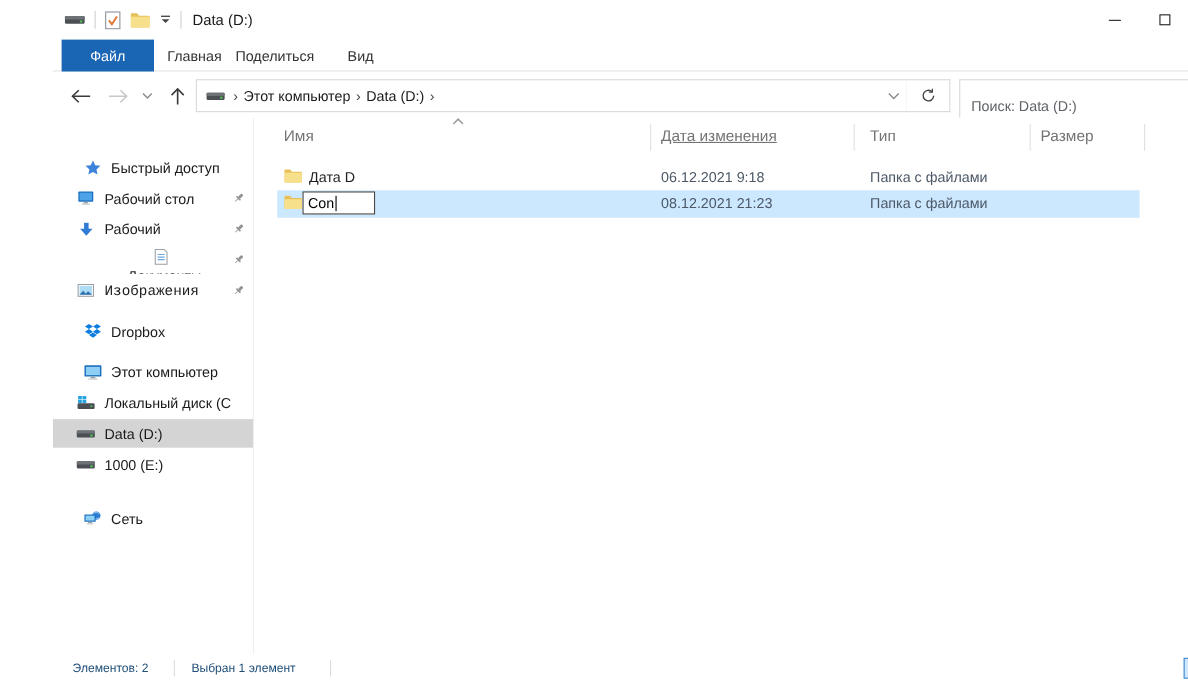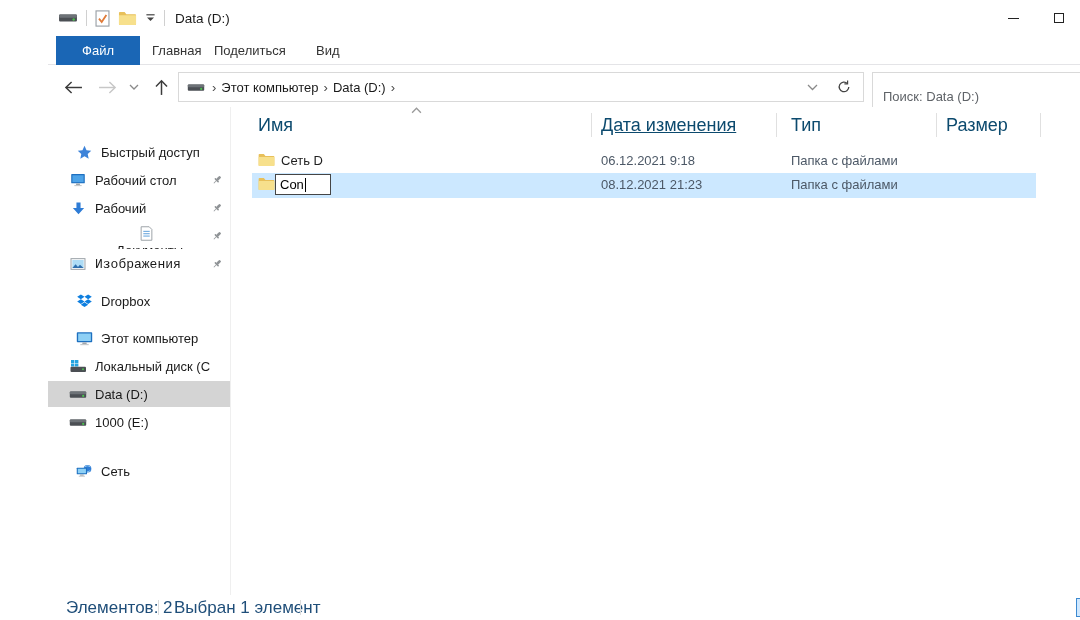--- a/index.html
+++ b/index.html
@@ -42,38 +42,38 @@
   .bodyarea { position:absolute; top:107px; left:0; width:100%; height:488px; background:#fff; }
   .sidebar { position:absolute; left:0; top:0; width:183px; height:100%; border-right:1px solid #efefef; overflow:hidden; }
   .si { position:absolute; left:0; width:183px; height:26px; display:flex; align-items:center; white-space:nowrap; overflow:hidden; font-size:13px; color:#1a1a1a; }
   .si .ic { width:20px; display:flex; justify-content:center; align-items:center; margin-right:7px; flex:0 0 20px; }
   .l1 { padding-left:26px; }
   .l2 { padding-left:20px; }
   .si .pin { position:absolute; right:8px; top:7px; }
   .si-selected { background:#d4d4d4; }
 
   .main { position:absolute; left:183px; top:0; right:0; bottom:0; }
-  .colhead { position:absolute; top:8px; font-size:18px; color:#0c4a6e; white-space:nowrap; }
+  .colhead { position:absolute; top:8px; font-size:14px; color:#737373; white-space:nowrap; }
   .colsep { position:absolute; top:6px; width:1px; height:24px; background:#e0e0e0; }
   .sortchev { position:absolute; top:0px; left:180px; }
 
   .frow { position:absolute; left:0; width:830px; height:24px; }
   .frow .fname { position:absolute; left:50px; top:4px; color:#1f1f1f; white-space:nowrap; }
   .frow .ficon { position:absolute; left:27px; top:4px; }
   .frow .fdate { position:absolute; left:370px; top:4px; color:#4c5866; white-space:nowrap; }
   .frow .ftype { position:absolute; left:560px; top:4px; color:#4c5866; white-space:nowrap; }
   .frow .fsize { position:absolute; left:715px; top:4px; color:#4c5866; white-space:nowrap; }
   .row-sel-bg { position:absolute; left:21px; top:0; width:784px; height:25px; background:#cce8ff; }
-  .renamebox { position:absolute; left:44px; top:1px; width:56px; height:21px; background:#fff; border:1px solid #454545; display:flex; align-items:center; padding-left:4px; }
+  .renamebox { position:absolute; left:44px; top:1px; width:66px; height:21px; background:#fff; border:1px solid #454545; display:flex; align-items:center; padding-left:4px; }
   .renametext { font-size:13px; color:#000; }
   .textcaret { display:inline-block; width:1px; height:14px; background:#000; margin-left:1px; }
 
   
   .statusbar { position:absolute; bottom:0; left:0; width:100%; height:25px; background:#fff; display:flex; align-items:center; }
-  .st-text { font-size:17px; color:#1f4e79; white-space:nowrap; }
+  .st-text { font-size:11px; color:#1f4e79; white-space:nowrap; }
   .st1 { position:absolute; left:18px; }
   .st2 { position:absolute; left:126px; }
   .st-div { position:absolute; top:5px; width:1px; height:15px; background:#dcdcdc; }
   .viewbtn { position:absolute; top:3px; width:22px; height:19px; display:flex; align-items:center; justify-content:center; border:1px solid transparent; }
   .viewbtn.active { background:#cfe8ff; border-color:#3c89d0; }
   svg { display:block; }
 </style>
 </head>
 <body>
 
@@ -401,21 +401,21 @@
       <div class="colhead" style="left:715px;">Размер</div>
       <div class="colsep" style="left:809px;"></div>
 
       <div class="frow" style="top:42px;">
         <span class="ficon">
           <svg width="17" height="14" viewBox="0 0 16 13">
               <path d="M0.6 1.6c0-.4.3-.7.7-.7h4.2l1.5 1.9h7.7c.4 0 .7.3.7.7v7.9c0 .4-.3.7-.7.7H1.3c-.4 0-.7-.3-.7-.7z" fill="#e8c05a"></path>
               <path d="M0.6 3.7h14.8v7.7c0 .4-.3.7-.7.7H1.3c-.4 0-.7-.3-.7-.7z" fill="#f7e08c"></path>
             </svg>
         </span>
-        <span class="fname">Сеть D</span>
+        <span class="fname">Дата D</span>
         <span class="fdate">06.12.2021 9:18</span>
         <span class="ftype">Папка с файлами</span>
         <span class="fsize"></span>
       </div>
 
       <div class="frow" style="top:66px;">
         <div class="row-sel-bg"></div>
         <span class="ficon">
           <svg width="17" height="14" viewBox="0 0 16 13">
               <path d="M0.6 1.6c0-.4.3-.7.7-.7h4.2l1.5 1.9h7.7c.4 0 .7.3.7.7v7.9c0 .4-.3.7-.7.7H1.3c-.4 0-.7-.3-.7-.7z" fill="#e8c05a"></path>

